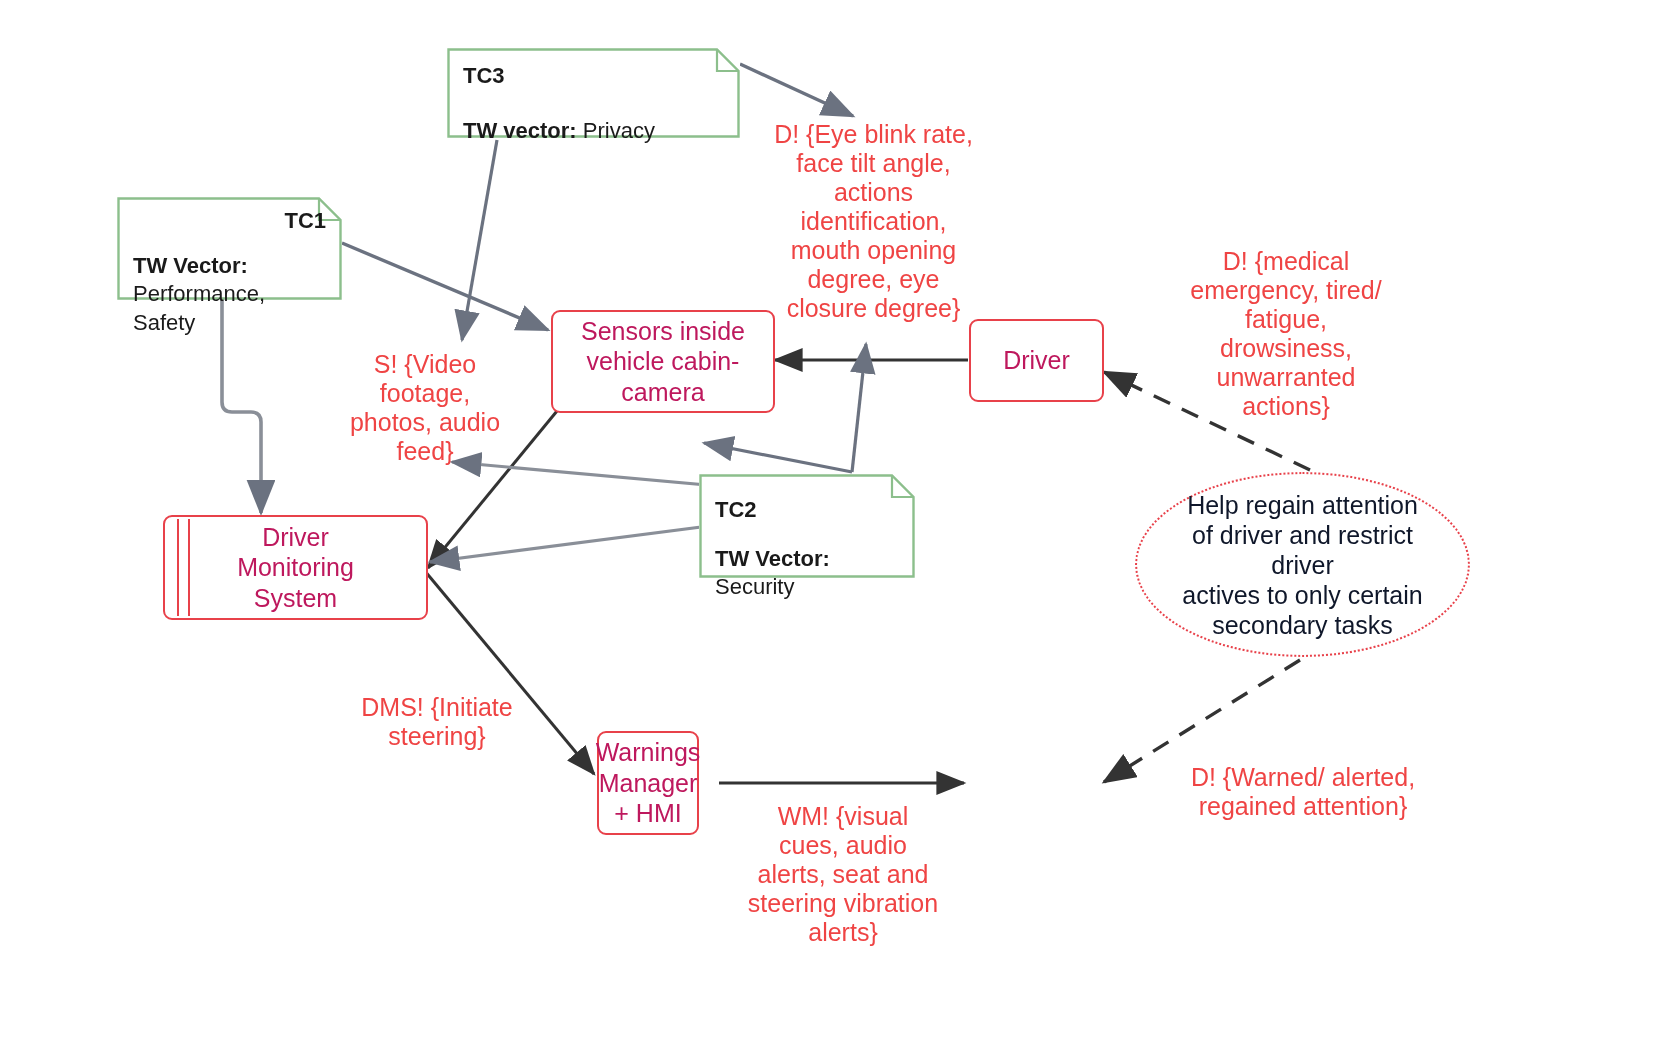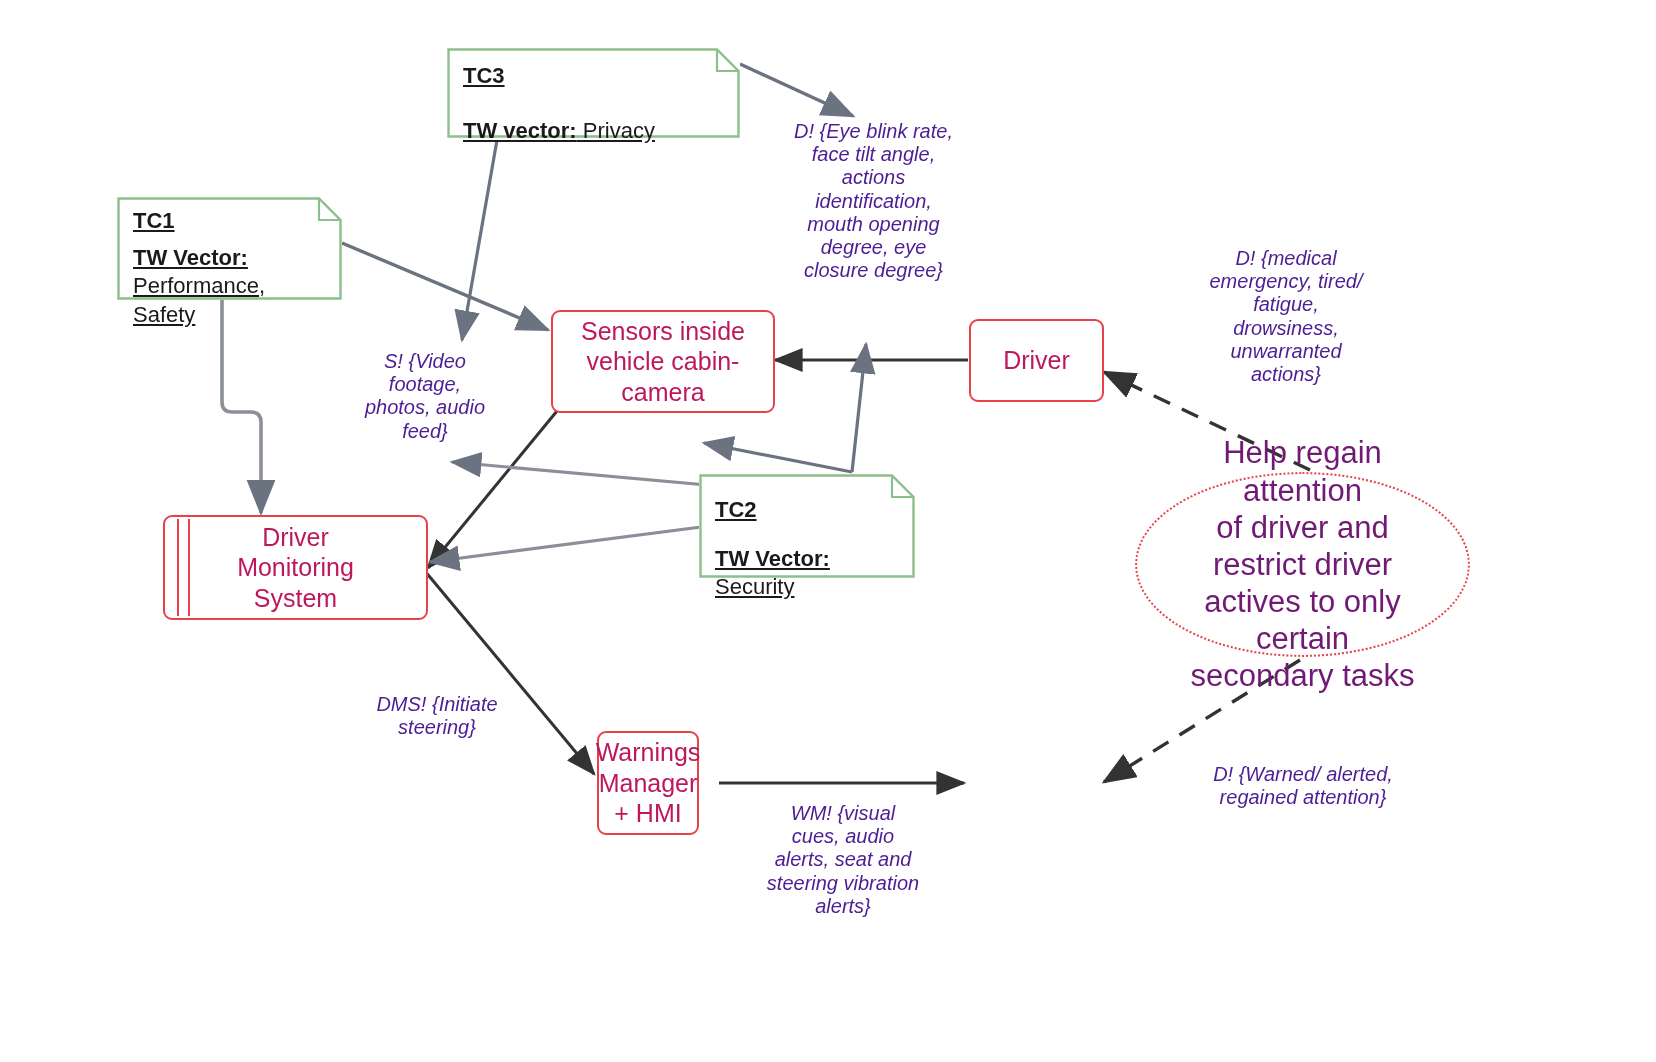--- a/index.html
+++ b/index.html
@@ -66,21 +66,20 @@
   .ctrl-bars i.b2 { left: 15px; }
 
   
   .note {
     position: absolute;
     box-sizing: border-box;
     background: #ffffff;
     font-size: 22px;
     line-height: 1.3;
     color: #1a1a1a;
-    text-decoration: underline;
   }
   .note .note-shape {
     position: absolute;
     left: 0; top: 0; right: 0; bottom: 0;
   }
   .note .note-body {
     position: relative;
     padding: 14px 16px 10px 16px;
   }
   .note .note-title {
@@ -88,37 +87,36 @@
     font-size: 22px;
     margin-bottom: 26px;
   }
   .note .note-text { font-size: 22px; }
   .note .note-text b { font-weight: bold; }
 
   
   .lbl {
     position: absolute;
     text-align: center;
-    font-size: 20px;
+    font-size: 25px;
     line-height: 1.16;
-    color: #4c1d95;
+    color: #ef4444;
     white-space: pre-line;
-    font-style: italic;
   }
 
   
   .ellipse-note {
     position: absolute;
     display: flex;
     align-items: center;
     justify-content: center;
     text-align: center;
-    font-size: 31px;
+    font-size: 25px;
     line-height: 1.2;
-    color: #701a75;
+    color: #0f172a;
     white-space: pre-line;
     padding: 0 34px;
     box-sizing: border-box;
   }
   .ellipse-ring {
     position: absolute;
     left: 0; top: 0; right: 0; bottom: 0;
     border: 2.5px dotted #e8414a;
     border-radius: 50%;
   }
@@ -181,21 +179,21 @@
       <div class="note-text"><b>TW vector:</b><span> Privacy</span></div>
     </div>
   </div>
 
   <div class="note" style="left:117px; top:197px; width:225px; height:103px;">
     <svg class="note-shape" viewBox="0 0 225 103" preserveAspectRatio="none">
       <path d="M1.5,1.5 H202 L223.5,23 V101.5 H1.5 Z" fill="#ffffff" stroke="#8cbf8c" stroke-width="2.4"></path>
       <path d="M202,1.5 V23 H223.5" fill="none" stroke="#8cbf8c" stroke-width="2.2"></path>
     </svg>
     <div class="note-body" style="padding-top:10px;">
-      <div class="note-title" style="margin-bottom:8px;">TC1</div>
+      <div class="note-title" style="margin-bottom:16px;text-align:right;">TC1</div>
       <div class="note-text"><b>TW Vector:</b><br><span>Performance, Safety</span></div>
     </div>
   </div>
 
   <div class="note" style="left:699px; top:474px; width:216px; height:104px;">
     <svg class="note-shape" viewBox="0 0 216 104" preserveAspectRatio="none">
       <path d="M1.5,1.5 H193 L214.5,23 V102.5 H1.5 Z" fill="#ffffff" stroke="#8cbf8c" stroke-width="2.4"></path>
       <path d="M193,1.5 V23 H214.5" fill="none" stroke="#8cbf8c" stroke-width="2.2"></path>
     </svg>
     <div class="note-body" style="padding-top:22px;">

